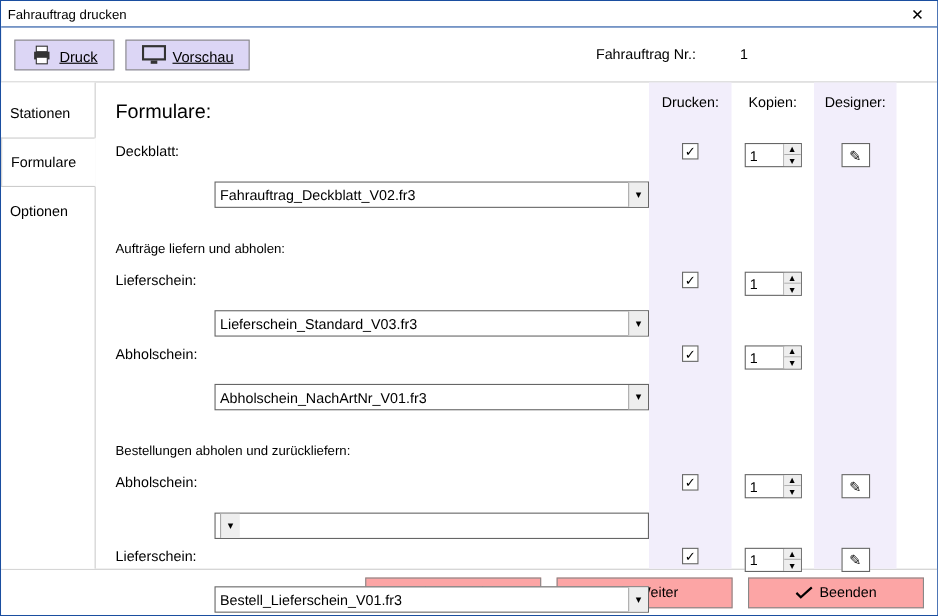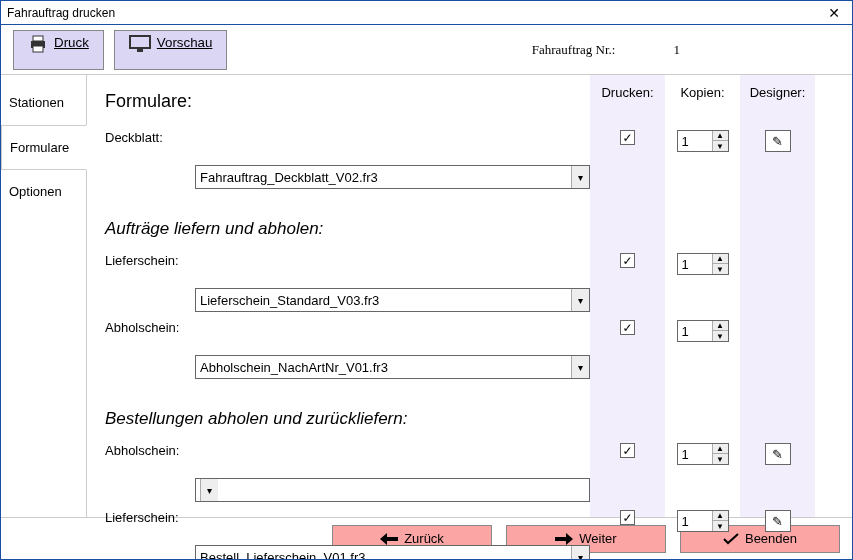--- a/index.html
+++ b/index.html
@@ -32,37 +32,36 @@
   .toolbar {
     display: flex;
     align-items: center;
     gap: 10px;
     padding: 6px 12px;
     border-bottom: 1px solid #ccc;
     height: 50px;
   }
   .tbtn {
     display: flex;
-    align-items: flex-start;
+    align-items: flex-end;
     gap: 6px;
     background: #dcd6f5;
     border: 1px solid #888;
     padding: 4px 14px;
-    height: 40px;
+    height: 28px;
     cursor: pointer;
     color: #000;
   }
   .tbtn .lbl { text-decoration: underline; }
   .toolbar-right {
     margin-left: auto;
     display: flex;
     align-items: flex-start;
-    gap: 58px;
+    gap: 40px;
     padding-right: 160px;
-    font-family: Liberation Serif, serif;
   }
   .content {
     display: flex;
     height: calc(100% - 24px - 50px - 42px);
   }
   .tabs {
     width: 86px;
     display: flex;
     flex-direction: column;
     padding-top: 6px;
@@ -165,23 +164,22 @@
   .col-bg-print {
     position:absolute; top:0; bottom:0; right:150px; width:75px;
     background:#f2eefb; z-index:-1;
   }
   .col-bg-design {
     position:absolute; top:0; bottom:0; right:0; width:75px;
     background:#f2eefb; z-index:-1;
   }
   .main-wrap { position:relative; height:100%; z-index:0;}
   .subsection-title {
-    font-size: 17px;
+    font-size: 12px;
     margin: 30px 0 14px 0;
-    font-style: italic;
   }
   .footer {
     height: 42px;
     border-top: 1px solid #ccc;
     display:flex;
     align-items:center;
     justify-content:flex-end;
     gap: 14px;
     padding: 0 12px;
     background:#fff;

